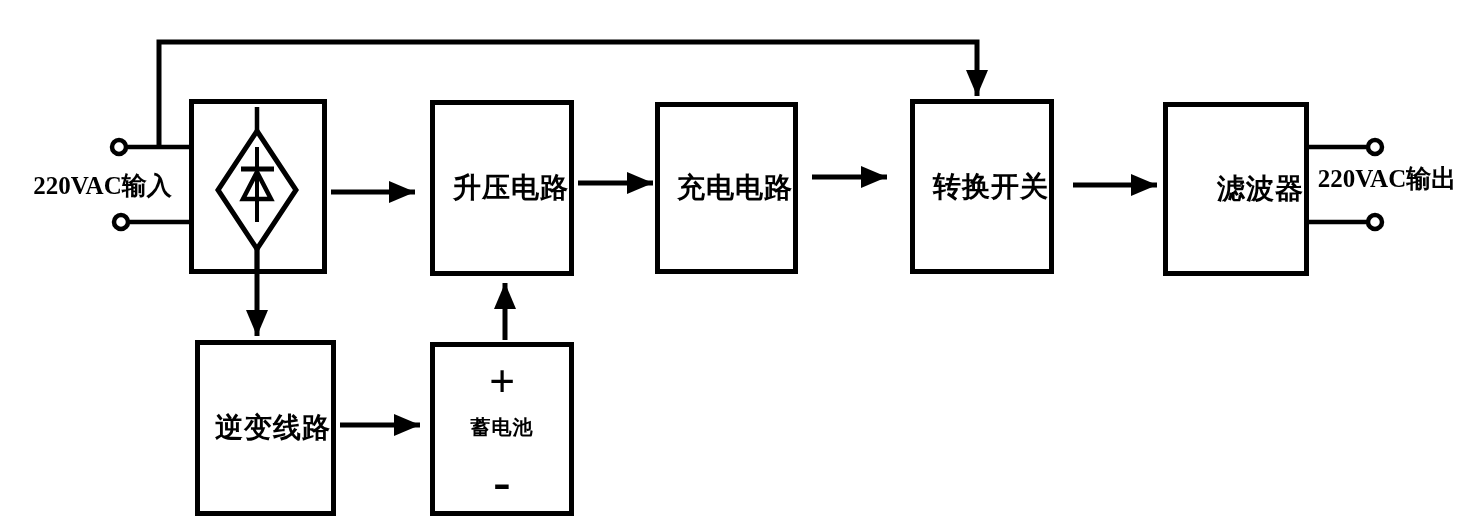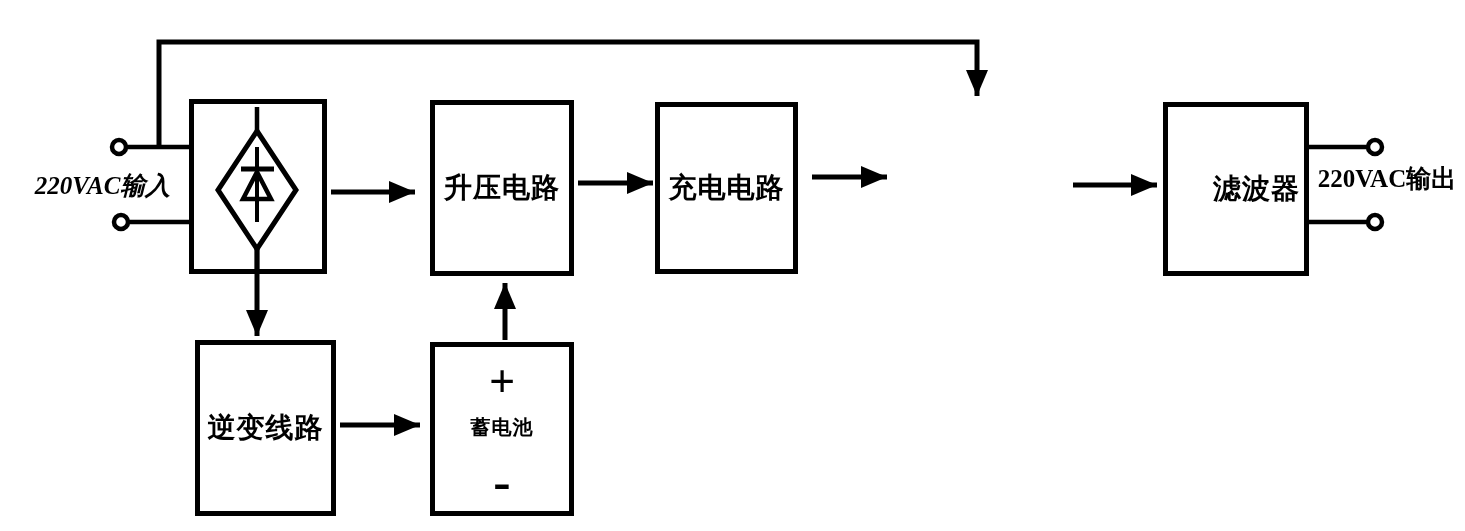--- a/index.html
+++ b/index.html
@@ -12,21 +12,21 @@
     color: #000;
     font-family: "Liberation Serif", "DejaVu Serif", serif;
   }
   .block {
     position: absolute;
     box-sizing: border-box;
     border: 5px solid #000;
     background: #ffffff;
     display: flex;
     align-items: center;
-    justify-content: center;
+    justify-content: flex-end;
   }
   .block-label {
     font-size: 28px;
     font-weight: bold;
     white-space: nowrap;
     letter-spacing: 1px;
   }
   .io-label {
     position: absolute;
     font-size: 25px;
@@ -57,20 +57,23 @@
   <div class="block" style="left:189px; top:99px; width:138px; height:175px;"></div>
 
   <div class="block" style="left:430px; top:100px; width:144px; height:176px;">
     <span class="block-label">升压电路</span>
   </div>
 
   <div class="block" style="left:655px; top:102px; width:143px; height:172px;">
     <span class="block-label">充电电路</span>
   </div>
 
+  <div class="block" style="left:910px; top:99px; width:144px; height:175px;">
+    <span class="block-label">转换开关</span>
+  </div>
 
   <div class="block" style="left:1163px; top:102px; width:146px; height:174px;padding-left:41px;">
     <span class="block-label">滤波器</span>
   </div>
 
   <div class="block" style="left:195px; top:340px; width:141px; height:176px;">
     <span class="block-label">逆变线路</span>
   </div>
 
   <div class="block" style="left:430px; top:342px; width:144px; height:174px; display:block;">
@@ -114,16 +117,16 @@
     <g stroke="#000000" fill="none">
       <line x1="257" y1="107" x2="257" y2="133" stroke-width="4.5"></line>
       <polygon points="257,131 296,190 257,249 218,190" stroke-width="5"></polygon>
       <line x1="257" y1="249" x2="257" y2="271" stroke-width="4.5"></line>
       <line x1="257" y1="147" x2="257" y2="222" stroke-width="4"></line>
       <line x1="241" y1="169" x2="274" y2="169" stroke-width="5"></line>
       <polygon points="257,172 271,199 243,199" stroke-width="4.5"></polygon>
     </g>
   </svg>
 
-  <div class="io-label" style="left:20px; top:170px; width:165px;font-style:italic;">220VAC输入</div>
+  <div class="io-label" style="left:20px; top:170px; width:165px;">220VAC输入</div>
   <div class="io-label" style="left:1312px; top:163px; width:150px;">220VAC输出</div>
 
 </div>
 
 </body></html>

